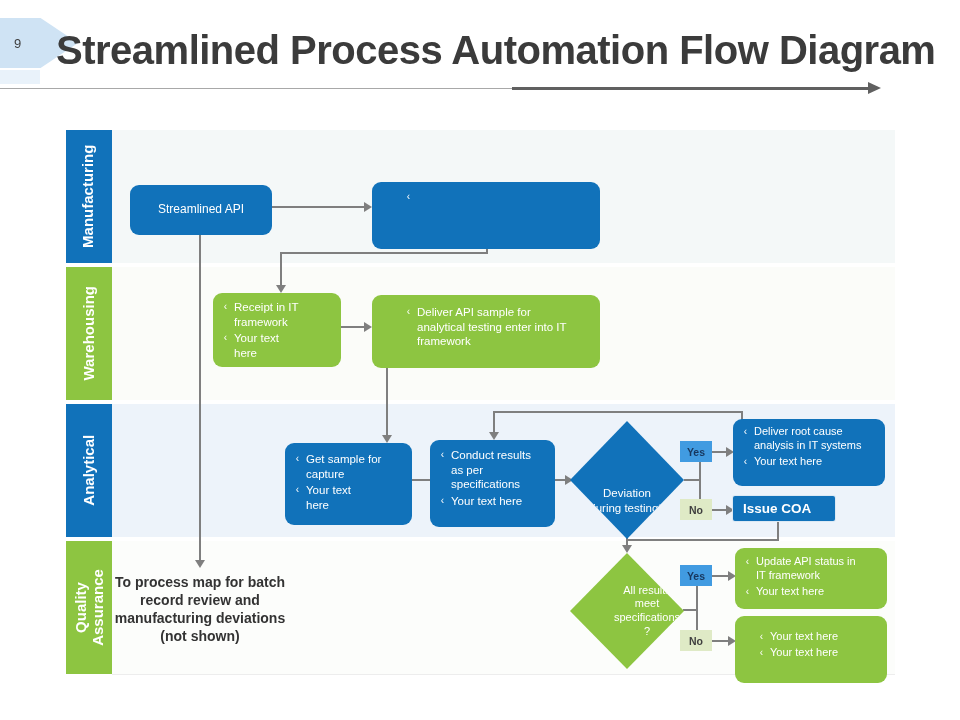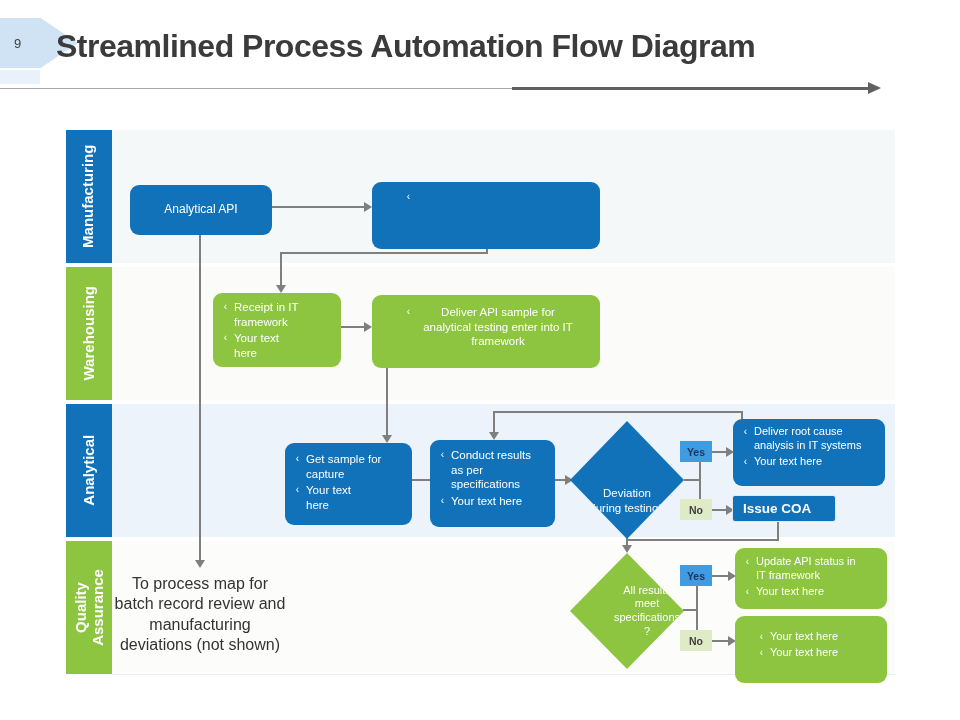--- a/index.html
+++ b/index.html
@@ -5,21 +5,21 @@
   html,body{margin:0;padding:0;background:#ffffff;}
   .canvas{position:relative;width:960px;height:720px;background:#ffffff;overflow:hidden;
           font-family:"Liberation Sans",sans-serif;}
 
   
   .badge{position:absolute;left:0;top:18px;width:78px;height:50px;background:#cfe3f4;
          clip-path:polygon(0 0,52% 0,100% 50%,52% 100%,0 100%);
          display:flex;align-items:center;justify-content:flex-start;}
   .badge span{color:#3f3f3f;font-size:13px;margin-left:14px;}
   .badge-fold{position:absolute;left:0;top:70px;width:40px;height:14px;background:#e9f2fa;}
-  .title{position:absolute;left:56px;top:28px;width:880px;font-size:32px;font-weight:bold;
+  .title{position:absolute;left:56px;top:28px;width:880px;font-size:40px;font-weight:bold;
          color:#3b3b3b;letter-spacing:-0.5px;}
   .rule-thin{position:absolute;left:0;top:88px;width:872px;height:1px;background:#a8a8a8;}
   .rule-thick{position:absolute;left:512px;top:87px;width:358px;height:3px;background:#606060;}
   .rule-arrow{position:absolute;left:868px;top:82px;width:0;height:0;
               border-top:6px solid transparent;border-bottom:6px solid transparent;
               border-left:13px solid #606060;}
   .subtitle{position:absolute;left:0;top:95px;width:960px;text-align:center;
             font-size:11px;font-style:italic;color:#808080;}
 
   
@@ -38,21 +38,21 @@
   .diamond{position:absolute;clip-path:polygon(50% 0,100% 50%,50% 100%,0 50%);
            display:flex;align-items:center;justify-content:center;text-align:center;
            color:#ffffff;font-size:11.5px;line-height:1.25;}
   .tag{position:absolute;width:32px;height:21px;display:flex;align-items:center;justify-content:center;
        font-size:10.5px;font-weight:bold;}
   .tag.yes{background:#419BE1;color:#17375e;}
   .tag.no{background:#dfeac6;color:#404040;}
   .coa{position:absolute;background:#1172BA;color:#ffffff;font-weight:bold;font-size:13.5px;
        display:flex;align-items:center;padding-left:10px;border-radius:2px;
        box-shadow:0 0 0 1px #dce9f4;}
-  .note{position:absolute;color:#333333;font-size:16px;line-height:1.28;text-align:center;}
+  .note{position:absolute;color:#333333;font-size:14px;line-height:1.28;text-align:center;font-weight:bold;}
 
   
   .hl{position:absolute;height:2px;background:#7f7f7f;}
   .vl{position:absolute;width:2px;background:#7f7f7f;}
   .ar{position:absolute;width:0;height:0;}
   .ar.r{border-top:5px solid transparent;border-bottom:5px solid transparent;border-left:8px solid #7f7f7f;}
   .ar.d{border-left:5px solid transparent;border-right:5px solid transparent;border-top:8px solid #7f7f7f;}
 </style>
 </head>
 <body>
@@ -126,21 +126,21 @@
   <div class="ar d" style="left:622px;top:545px;"></div>
 
   <div class="hl" style="left:683px;top:609px;width:14px;"></div>
   <div class="vl" style="left:696px;top:586px;height:45px;"></div>
   <div class="hl" style="left:712px;top:575px;width:18px;"></div>
   <div class="ar r" style="left:728px;top:571px;"></div>
   <div class="hl" style="left:712px;top:640px;width:18px;"></div>
   <div class="ar r" style="left:728px;top:636px;"></div>
 
   <div class="node blue cen" style="left:130px;top:185px;width:142px;height:50px;font-size:12px;">
-    <span>Analytical  API</span>
+    <span>Streamlined  API</span>
   </div>
 
   <div class="node blue" style="left:372px;top:182px;width:228px;height:60px;padding-top:7px;">
     <div class="bul" style="padding-left:28px;">
       <span class="g">‹</span>
     </div>
   </div>
 
   <div class="node green" style="left:213px;top:293px;width:128px;height:68px;padding-top:6px;">
     <div class="bul">
@@ -149,21 +149,21 @@
       </div>
     <div class="bul">
         <span class="g">‹</span>
       <span style="width:70px;">Your text here</span>
       </div>
   </div>
 
   <div class="node green" style="left:372px;top:295px;width:228px;height:64px;padding-top:9px;">
     <div class="bul" style="padding-left:28px;">
       <span class="g">‹</span>
-      <span style="width:162px;text-align:center;">Deliver  API sample for analytical testing enter into IT framework</span>
+      <span style="width:162px;">Deliver  API sample for analytical testing enter into IT framework</span>
     </div>
   </div>
 
   <div class="node blue" style="left:285px;top:443px;width:127px;height:74px;padding-top:8px;">
     <div class="bul">
         <span class="g">‹</span>
       <span style="width:78px;">Get sample for capture</span>
       </div>
     <div class="bul">
         <span class="g">‹</span>

